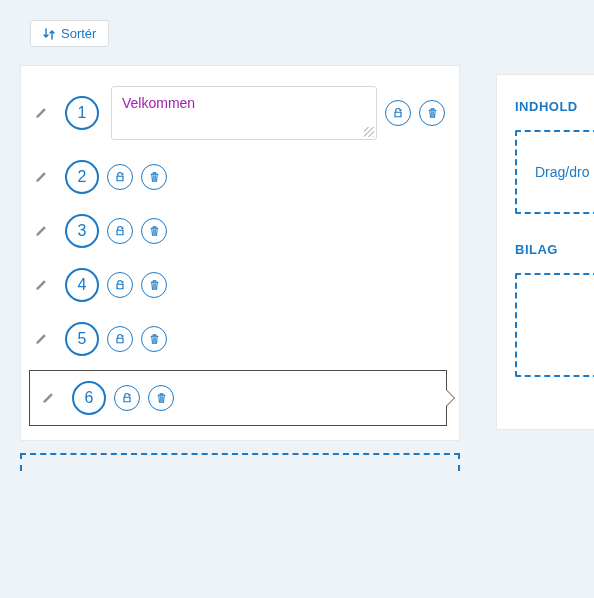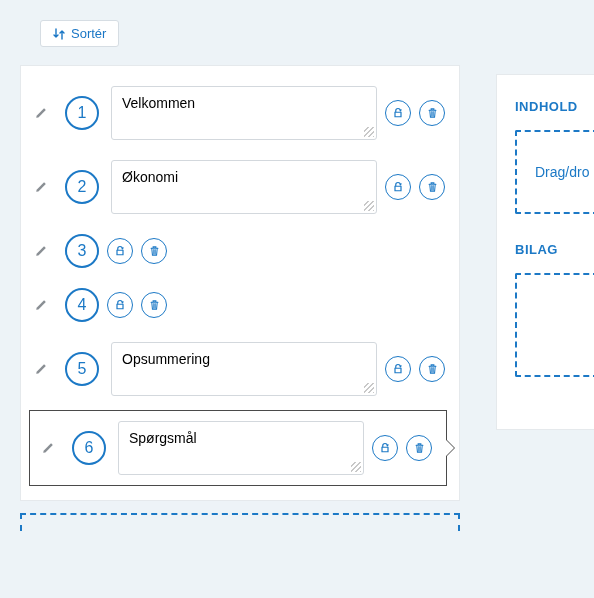--- a/index.html
+++ b/index.html
@@ -19,21 +19,21 @@
     align-items: center;
     gap: 6px;
     background: #fff;
     border: 1px solid #d6dde3;
     border-radius: 3px;
     padding: 5px 12px;
     color: #1976c5;
     font-size: 13px;
     font-weight: 500;
     cursor: pointer;
-    margin-left: 20px;
+    margin-left: 10px;
     margin-bottom: 18px;
   }
   .sort-icon svg { display: block; }
   .left-panel {
     background: #fff;
     border: 1px solid #e5e9ec;
     width: 440px;
     padding: 10px 0;
   }
   .item-row {
@@ -80,21 +80,21 @@
     flex-shrink: 0;
     margin-left: 6px;
   }
   .title-area {
     flex: 1;
     border: 1px solid #d3d8dd;
     border-radius: 3px;
     height: 54px;
     padding: 8px 10px;
     font-size: 14px;
-    color: #000000;
+    color: #a21caf;
     resize: none;
     position: relative;
     margin-left: 4px;
     display: flex;
     align-items: flex-start;
   }
   .title-area::after {
     content: "";
     position: absolute;
     right: 2px; bottom: 2px;
@@ -188,23 +188,20 @@
           </svg>
         </span>
       </div>
       <div class="item-row">
         <span class="edit-handle">
           <svg width="14" height="14" viewBox="0 0 16 16">
             <path d="M11.5 2.5 l2 2 L5 13 l-2.5 .5 .5-2.5 Z" fill="#8a8f94"></path>
           </svg>
         </span>
         <span class="num-badge">2</span>
-        <div class="title-area">
-          <span>Økonomi</span>
-        </div>
         <span class="icon-btn">
           <svg width="12" height="12" viewBox="0 0 16 16">
             <path d="M5 7 V5 a3 3 0 0 1 6 0 M11 5 l1.2 -1.2 M4 7 h8 v6 h-8 Z" stroke="#1c79c6" stroke-width="1.6" fill="none" stroke-linecap="round"></path>
           </svg>
         </span>
         <span class="icon-btn">
           <svg width="11" height="12" viewBox="0 0 16 16">
             <path d="M3 4 h10 M6 4 V2 h4 v2 M4 4 l1 10 h6 l1 -10 M7 6 v6 M9 6 v6" stroke="#1c79c6" stroke-width="1.5" fill="none" stroke-linecap="round"></path>
           </svg>
         </span>
@@ -245,44 +242,38 @@
           </svg>
         </span>
       </div>
       <div class="item-row">
         <span class="edit-handle">
           <svg width="14" height="14" viewBox="0 0 16 16">
             <path d="M11.5 2.5 l2 2 L5 13 l-2.5 .5 .5-2.5 Z" fill="#8a8f94"></path>
           </svg>
         </span>
         <span class="num-badge">5</span>
-        <div class="title-area">
-          <span>Opsummering</span>
-        </div>
         <span class="icon-btn">
           <svg width="12" height="12" viewBox="0 0 16 16">
             <path d="M5 7 V5 a3 3 0 0 1 6 0 M11 5 l1.2 -1.2 M4 7 h8 v6 h-8 Z" stroke="#1c79c6" stroke-width="1.6" fill="none" stroke-linecap="round"></path>
           </svg>
         </span>
         <span class="icon-btn">
           <svg width="11" height="12" viewBox="0 0 16 16">
             <path d="M3 4 h10 M6 4 V2 h4 v2 M4 4 l1 10 h6 l1 -10 M7 6 v6 M9 6 v6" stroke="#1c79c6" stroke-width="1.5" fill="none" stroke-linecap="round"></path>
           </svg>
         </span>
       </div>
       <div class="item-row active">
         <span class="edit-handle">
           <svg width="14" height="14" viewBox="0 0 16 16">
             <path d="M11.5 2.5 l2 2 L5 13 l-2.5 .5 .5-2.5 Z" fill="#8a8f94"></path>
           </svg>
         </span>
         <span class="num-badge">6</span>
-        <div class="title-area">
-          <span>Spørgsmål</span>
-        </div>
         <span class="icon-btn">
           <svg width="12" height="12" viewBox="0 0 16 16">
             <path d="M5 7 V5 a3 3 0 0 1 6 0 M11 5 l1.2 -1.2 M4 7 h8 v6 h-8 Z" stroke="#1c79c6" stroke-width="1.6" fill="none" stroke-linecap="round"></path>
           </svg>
         </span>
         <span class="icon-btn">
           <svg width="11" height="12" viewBox="0 0 16 16">
             <path d="M3 4 h10 M6 4 V2 h4 v2 M4 4 l1 10 h6 l1 -10 M7 6 v6 M9 6 v6" stroke="#1c79c6" stroke-width="1.5" fill="none" stroke-linecap="round"></path>
           </svg>
         </span>

